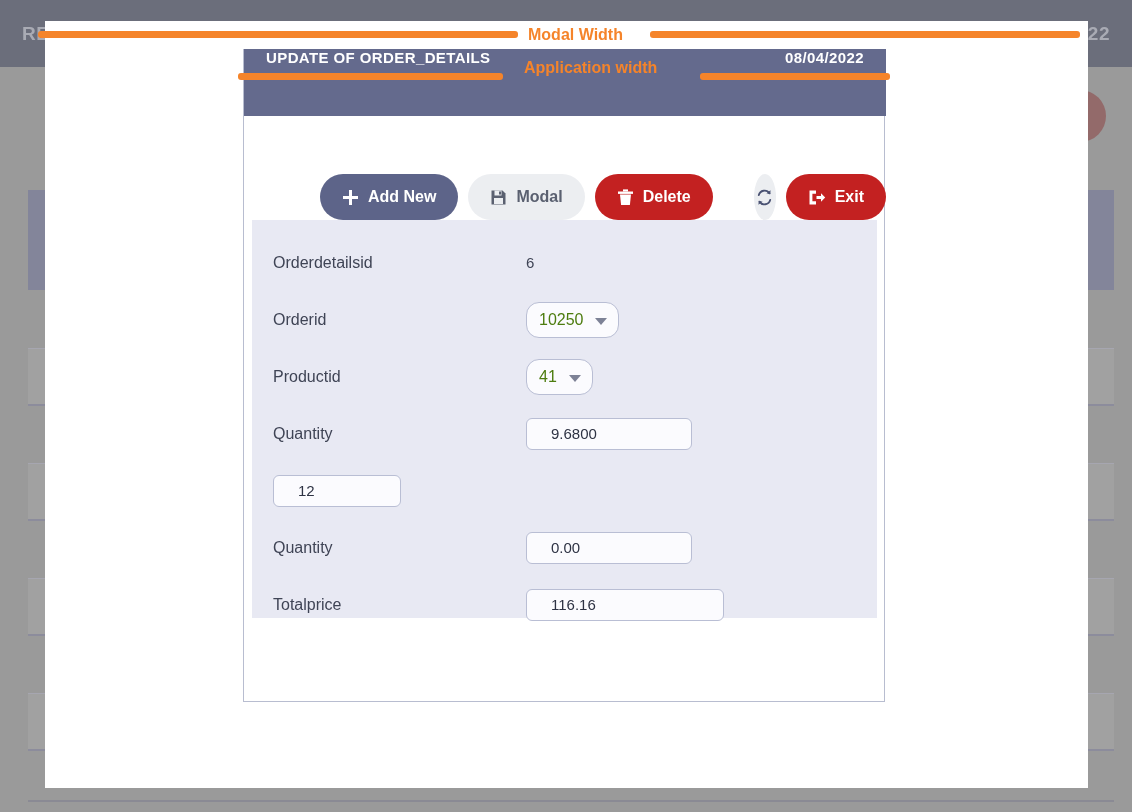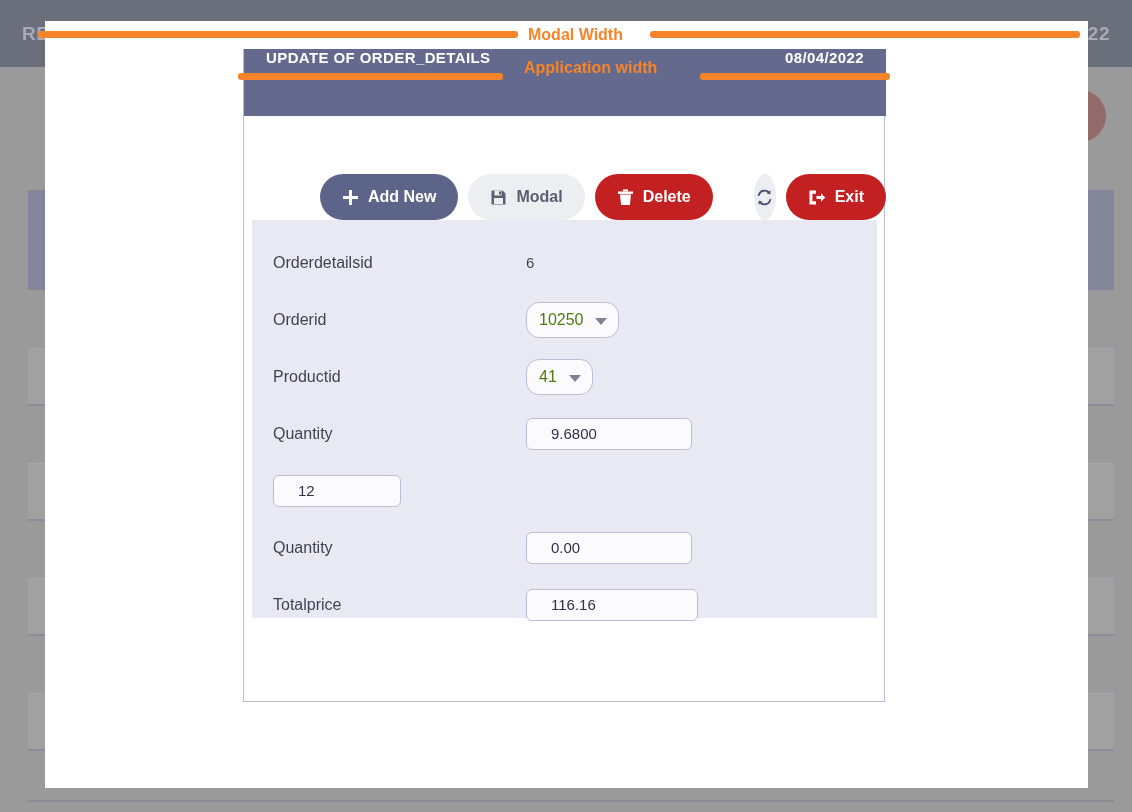--- a/index.html
+++ b/index.html
@@ -215,21 +215,21 @@
     width: 0; height: 0;
     border-left: 6px solid transparent;
     border-right: 6px solid transparent;
     border-top: 7px solid #7d8296;
   }
   .w-orderid   { width: 93px; }
   .w-productid { width: 67px; }
   .w-unitprice { width: 166px; }
   .w-quantity  { width: 128px; }
   .w-discount  { width: 166px; }
-  .w-total     { width: 172px; }
+  .w-total     { width: 198px; }
 
   
   .annot-line {
     position: absolute;
     height: 7px;
     background: #f5842a;
     border-radius: 3px;
   }
   .annot-label {
     position: absolute;

